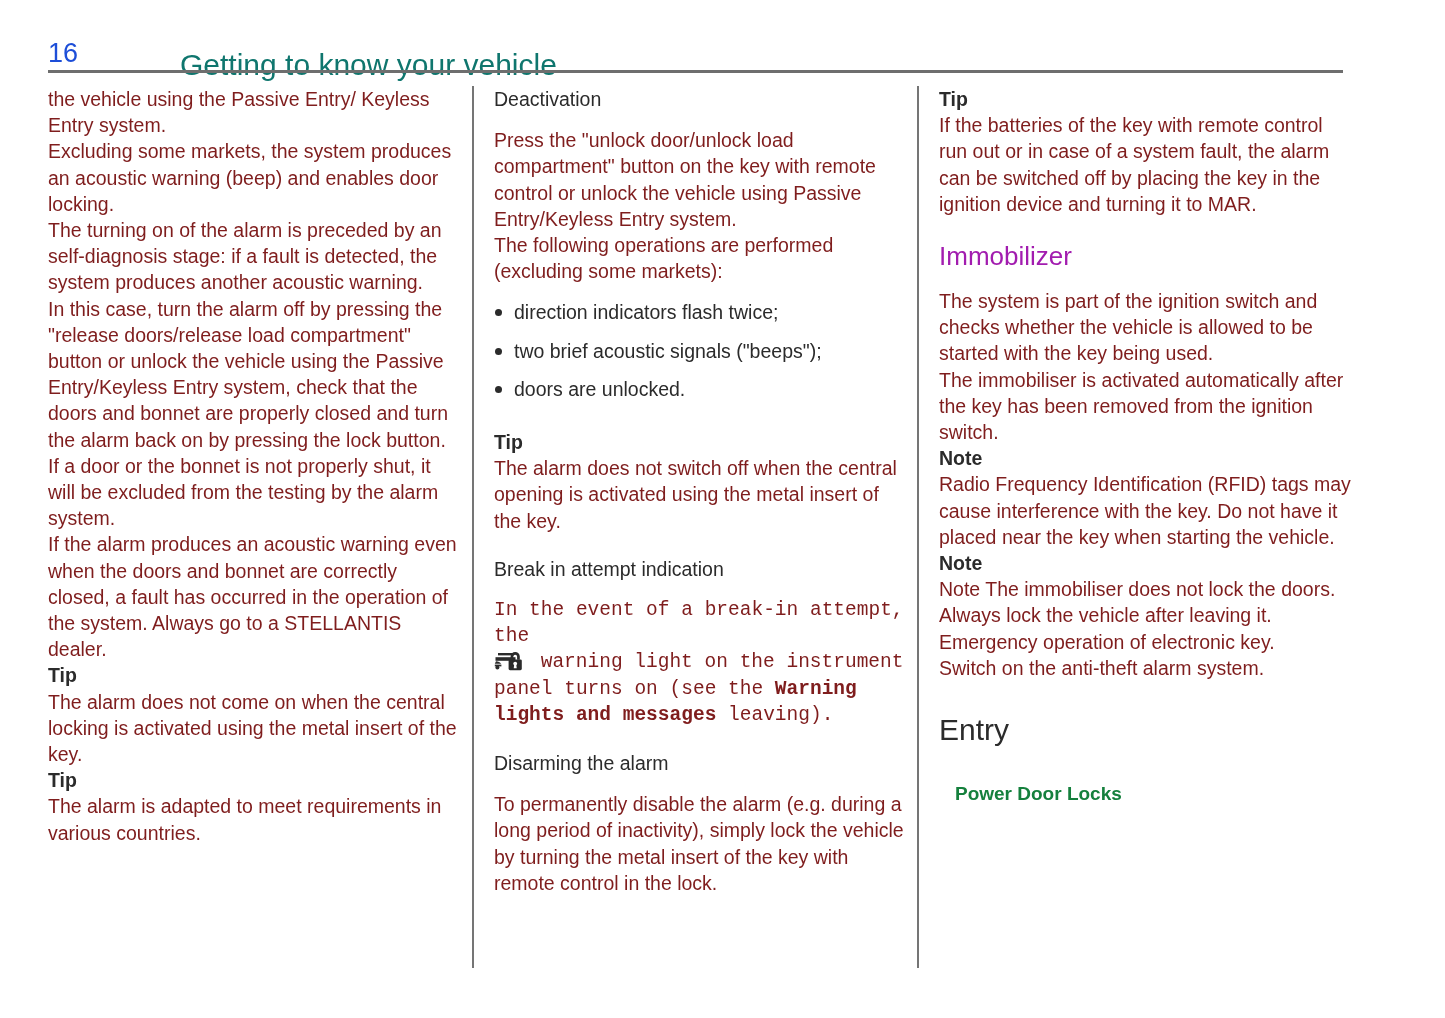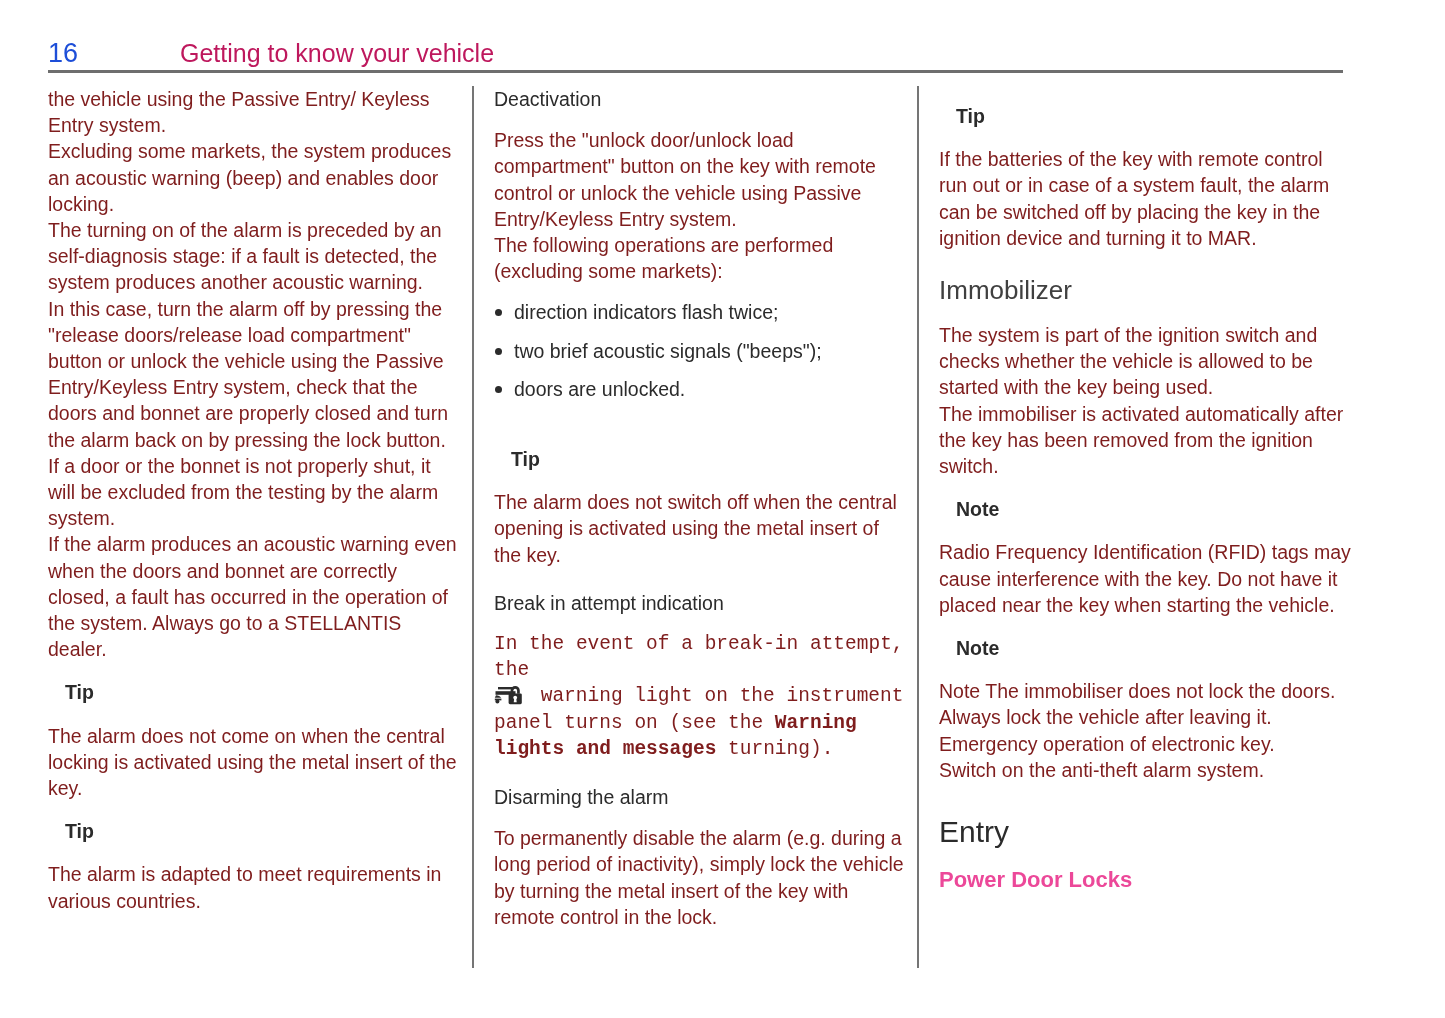--- a/index.html
+++ b/index.html
@@ -37,24 +37,24 @@
     left: 0;
     top: 0;
     font-size: 27px;
     line-height: 34px;
     color: #1d4ed8;
     letter-spacing: 0px;
   }
   .header-title {
     position: absolute;
     left: 132px;
-    top: 0;
-    font-size: 25px;
+    top: 12px;
+    font-size: 30px;
     line-height: 34px;
-    color: #be185d;
+    color: #0f766e;
   }
   .header-rule {
     position: absolute;
     left: 48px;
     top: 70px;
     width: 1295px;
     height: 3px;
     background: #6e6e6e;
   }
 
@@ -101,38 +101,38 @@
     font-size: 30px;
     line-height: 38px;
     font-weight: 400;
     color: #2b2b2b;
   }
   .h-big {
     margin: 0;
     font-size: 26px;
     line-height: 34px;
     font-weight: 400;
-    color: #404040;
+    color: #a21caf;
   }
   .h-sub {
-    margin: 0;
-    font-size: 22px;
+    margin: 16px;
+    font-size: 19px;
     line-height: 28px;
     font-weight: 700;
-    color: #ec4899;
+    color: #15803d;
   }
   .h-small {
     margin: 0;
     font-size: 19.5px;
     line-height: 26.2px;
     font-weight: 500;
     color: #2b2b2b;
   }
   .label-bold {
-    margin: 17px;
+    margin: 0;
     font-size: 19.5px;
     line-height: 26.2px;
     font-weight: 600;
     color: #2b2b2b;
   }
   .gap-md  { height: 15px; }
   .gap-lg  { height: 22px; }
   .gap-xl  { height: 30px; }
 
   
@@ -242,21 +242,21 @@
             <path d="M1.5 8.2 h20 v3.6 h-20 z" fill="#2b2b2b"></path>
             <path d="M2 12.2 c2.4 0 4 0.9 5.2 2.6 l-6.4 0 z" fill="#2b2b2b"></path>
             <path d="M0.8 15.6 h6.6 v1.8 h-6.6 z" fill="#2b2b2b"></path>
             <circle cx="3.4" cy="18.6" r="2.0" fill="#2b2b2b"></circle>
 
             <path d="M16.6 7.6 a4.6 4.6 0 0 1 9.2 0 v3.2 h-2.7 v-3.2 a1.9 1.9 0 0 0 -3.8 0 v3.2 h-2.7 z" fill="#2b2b2b"></path>
 
             <rect x="14.6" y="10.4" width="13.2" height="10.8" rx="1.4" fill="#2b2b2b"></rect>
             <circle cx="21.2" cy="14.6" r="1.9" fill="#ffffff"></circle>
             <path d="M20.2 15.2 h2.0 l0.5 4.0 h-3.0 z" fill="#ffffff"></path>
-          </svg></span><span> warning light on the instrument panel turns on (see the </span><span class="inline-bold">Warning lights and messages</span><span> turning).</span></p>
+          </svg></span><span> warning light on the instrument panel turns on (see the </span><span class="inline-bold">Warning lights and messages</span><span> leaving).</span></p>
 
       <div class="gap-lg"></div>
       <p class="h-small">Disarming the alarm</p>
       <div class="gap-md"></div>
       <p class="para">To permanently disable the alarm (e.g. during a long period of inactivity), simply lock the vehicle by turning the metal insert of the key with remote control in the lock.</p>
     </div>
 
     <div class="col col-3">
       <p class="label-bold">Tip</p>
       <p class="para">If the batteries of the key with remote control run out or in case of a system fault, the alarm can be switched off by placing the key in the ignition device and turning it to MAR.</p>

